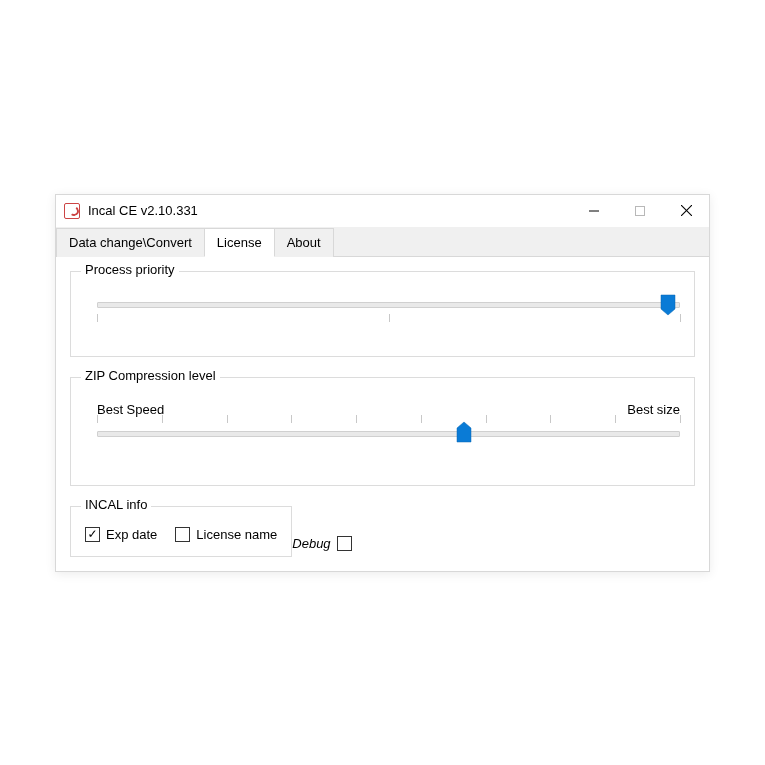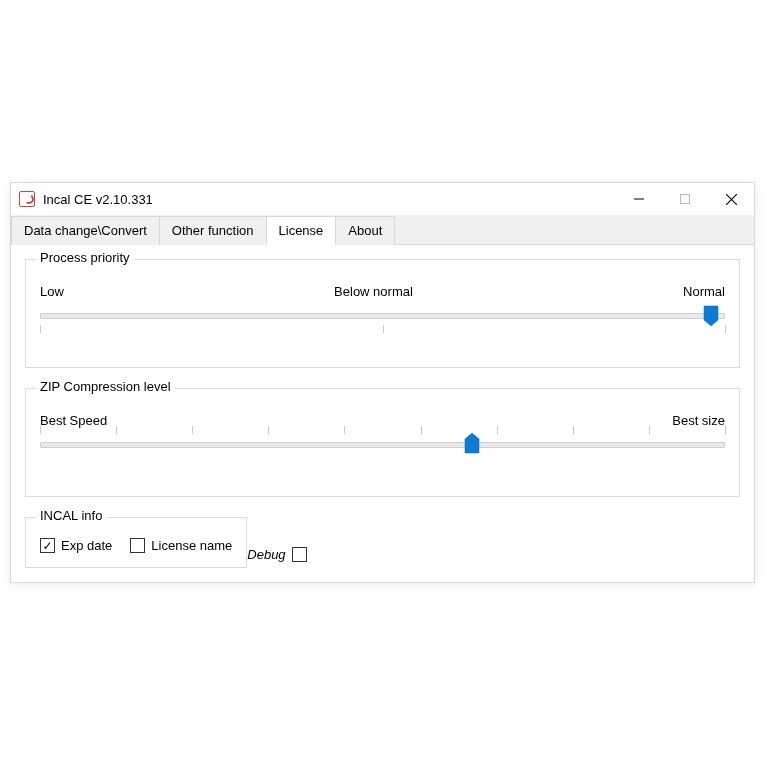--- a/index.html
+++ b/index.html
@@ -10,21 +10,21 @@
   body {
     margin: 0;
     background: #fff;
     display: flex;
     align-items: center;
     justify-content: center;
     width: 765px;
     height: 765px;
   }
   .window {
-    width: 745px;
+    width: 655px;
     border: 1px solid #d8d8d8;
     background: #fff;
     box-shadow: 0 2px 10px rgba(0,0,0,0.08);
   }
   .titlebar {
     height: 32px;
     display: flex;
     align-items: center;
     justify-content: space-between;
     padding: 0 0 0 8px;
@@ -95,21 +95,21 @@
     border-bottom: 1px solid #fff;
     z-index: 1;
   }
   .content {
     padding: 14px 14px 14px 14px;
     background: #fff;
   }
   .groupbox {
     border: 1px solid #dcdcdc;
     position: relative;
-    padding: 24px 14px 18px 14px;
+    padding: 24px 14px 18px 26px;
     margin-bottom: 20px;
   }
   .groupbox .legend {
     position: absolute;
     top: -10px;
     left: 10px;
     background: #fff;
     padding: 0 4px;
     color: #000;
   }
@@ -234,34 +234,28 @@
         <svg width="11" height="11" viewBox="0 0 10 10">
             <line x1="0" y1="0" x2="10" y2="10" stroke-width="1"></line>
             <line x1="10" y1="0" x2="0" y2="10" stroke-width="1"></line>
           </svg>
       </div>
     </div>
   </div>
 
   <div class="tabs">
     <div class="tab">Data change\Convert</div>
-    <div class="tab">Other function</div>
     <div class="tab active">License</div>
     <div class="tab">About</div>
   </div>
 
   <div class="content">
 
     <div class="groupbox">
       <span class="legend">Process priority</span>
-      <div class="slider-labels three">
-        <span>Low</span>
-        <span class="mid">Below normal</span>
-        <span>Normal</span>
-      </div>
       <div class="slider-track-wrap">
         <div class="slider-track"></div>
         <div class="slider-thumb" id="thumb-priority" style="left: 98%;">
           <svg width="16" height="22" viewBox="0 0 16 22">
             <path d="M1 1 L15 1 L15 15 L8 21 L1 15 Z" fill="#0a7bd6" stroke="#0866b3" stroke-width="0.5"></path>
           </svg>
         </div>
         <div class="ticks" id="ticks-priority">
             <div class="tick" style="left: 0%;"></div>
             <div class="tick" style="left: 50%;"></div>

